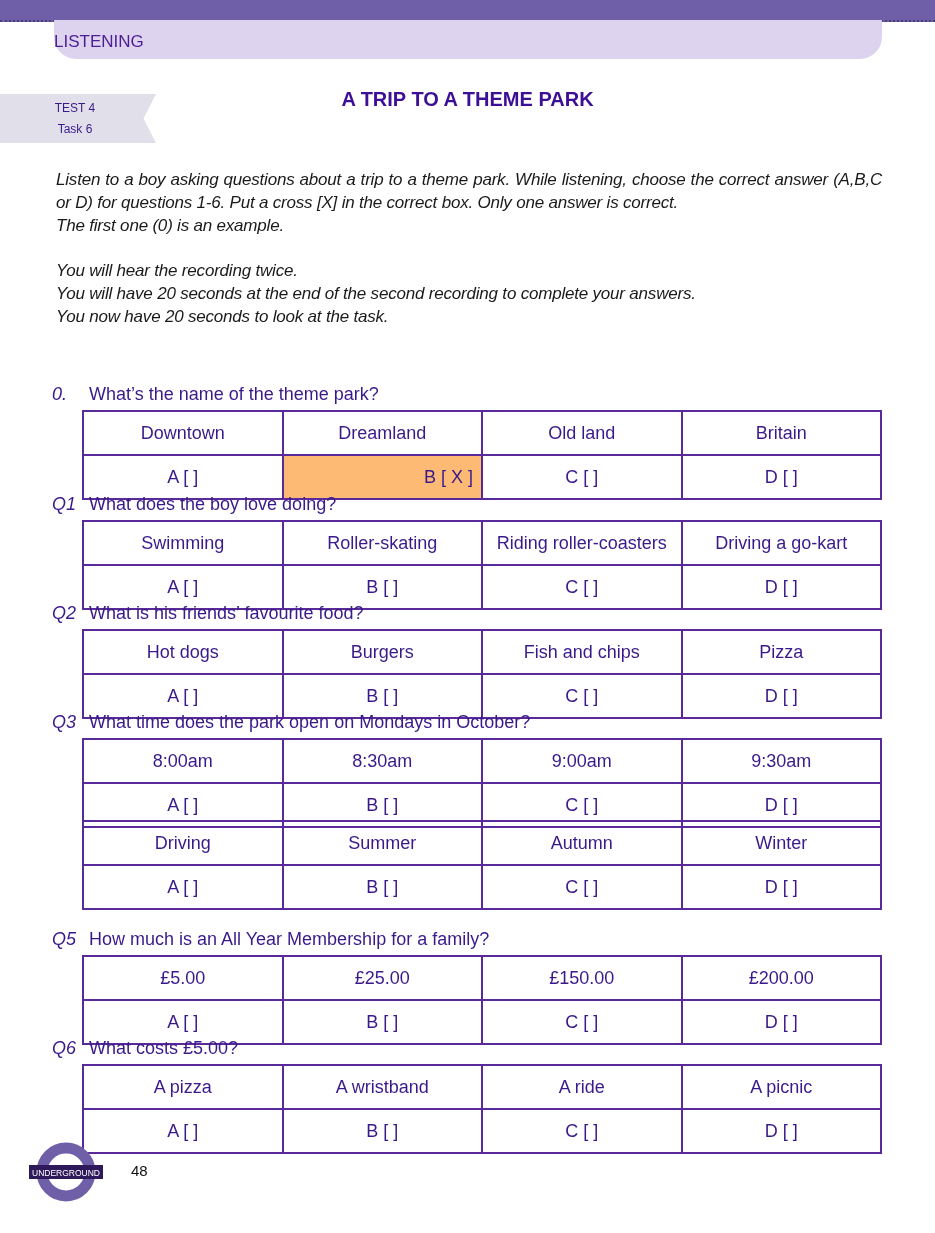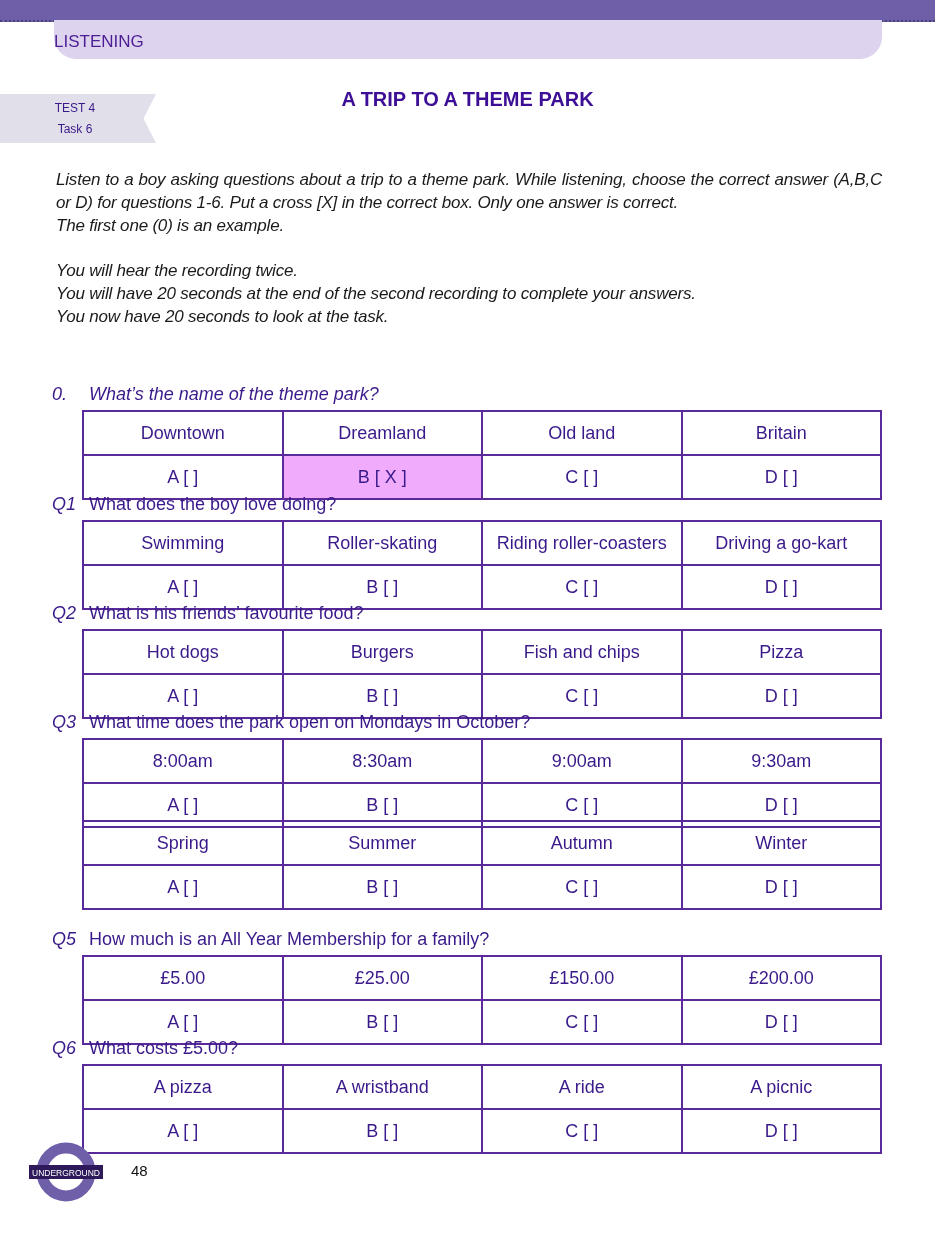--- a/index.html
+++ b/index.html
@@ -13,24 +13,24 @@
             clip-path: polygon(0 0, 100% 0, 92% 50%, 100% 100%, 0 100%); }
   .ribbon-text { position:absolute; left:40px; top:98px; width:70px; text-align:center; font-size:12px; line-height:21px; color:#3a1a8a; }
   .page-title { position:absolute; left:0; width:935px; top:88px; text-align:center; font-size:20px; font-weight:bold; color:#3d0f96; box-sizing:border-box; }
   .instructions { position:absolute; left:56px; top:168px; width:826px; font-size:17px; line-height:23px; text-align:justify; letter-spacing:-0.2px;font-style:italic; }
   .instructions p { margin:0; }
   .gap { height:22px; }
   .question { position:absolute; left:52px; width:830px; }
   .q-line { display:flex; align-items:baseline; font-size:18px; color:#3a1a8a; height:26px; }
   .q-num { font-style:italic; width:37px; font-size:18px; }
   .q-text { color:#3a1a8a; }
-  .q-text.italic { font-style:italic; }
+  .q-text.italic { }
   table { margin-left:30px; width:800px; border-collapse:collapse; table-layout:fixed; }
   td { border:2px solid #5a2a9a; text-align:center; font-size:18px; color:#3a1a8a; height:26px; padding:8px; }
-  td.selected { background:#f0abfc; }
+  td.selected { background:#fdba74;text-align:right; }
   .footer-logo { position:absolute; left:28px; top:1142px; width:76px; height:60px; }
   .page-num { position:absolute; left:131px; top:1162px; font-size:15px; color:#111; }
 </style>
 </head>
 <body>
 
 <div class="topbar"></div>
 <div class="section-tab"><span>LISTENING</span></div>
 
 <div class="ribbon"></div>
@@ -136,21 +136,21 @@
             <td class="">C [ ]</td>
             <td class="">D [ ]</td>
           </tr>
         </tbody>
       </table>
     </div>
     <div class="question" style="top: 820px;">
       <table>
         <tbody>
           <tr>
-            <td>Spring</td>
+            <td>Driving</td>
             <td>Summer</td>
             <td>Autumn</td>
             <td>Winter</td>
           </tr>
           <tr>
             <td class="">A [ ]</td>
             <td class="">B [ ]</td>
             <td class="">C [ ]</td>
             <td class="">D [ ]</td>
           </tr>

